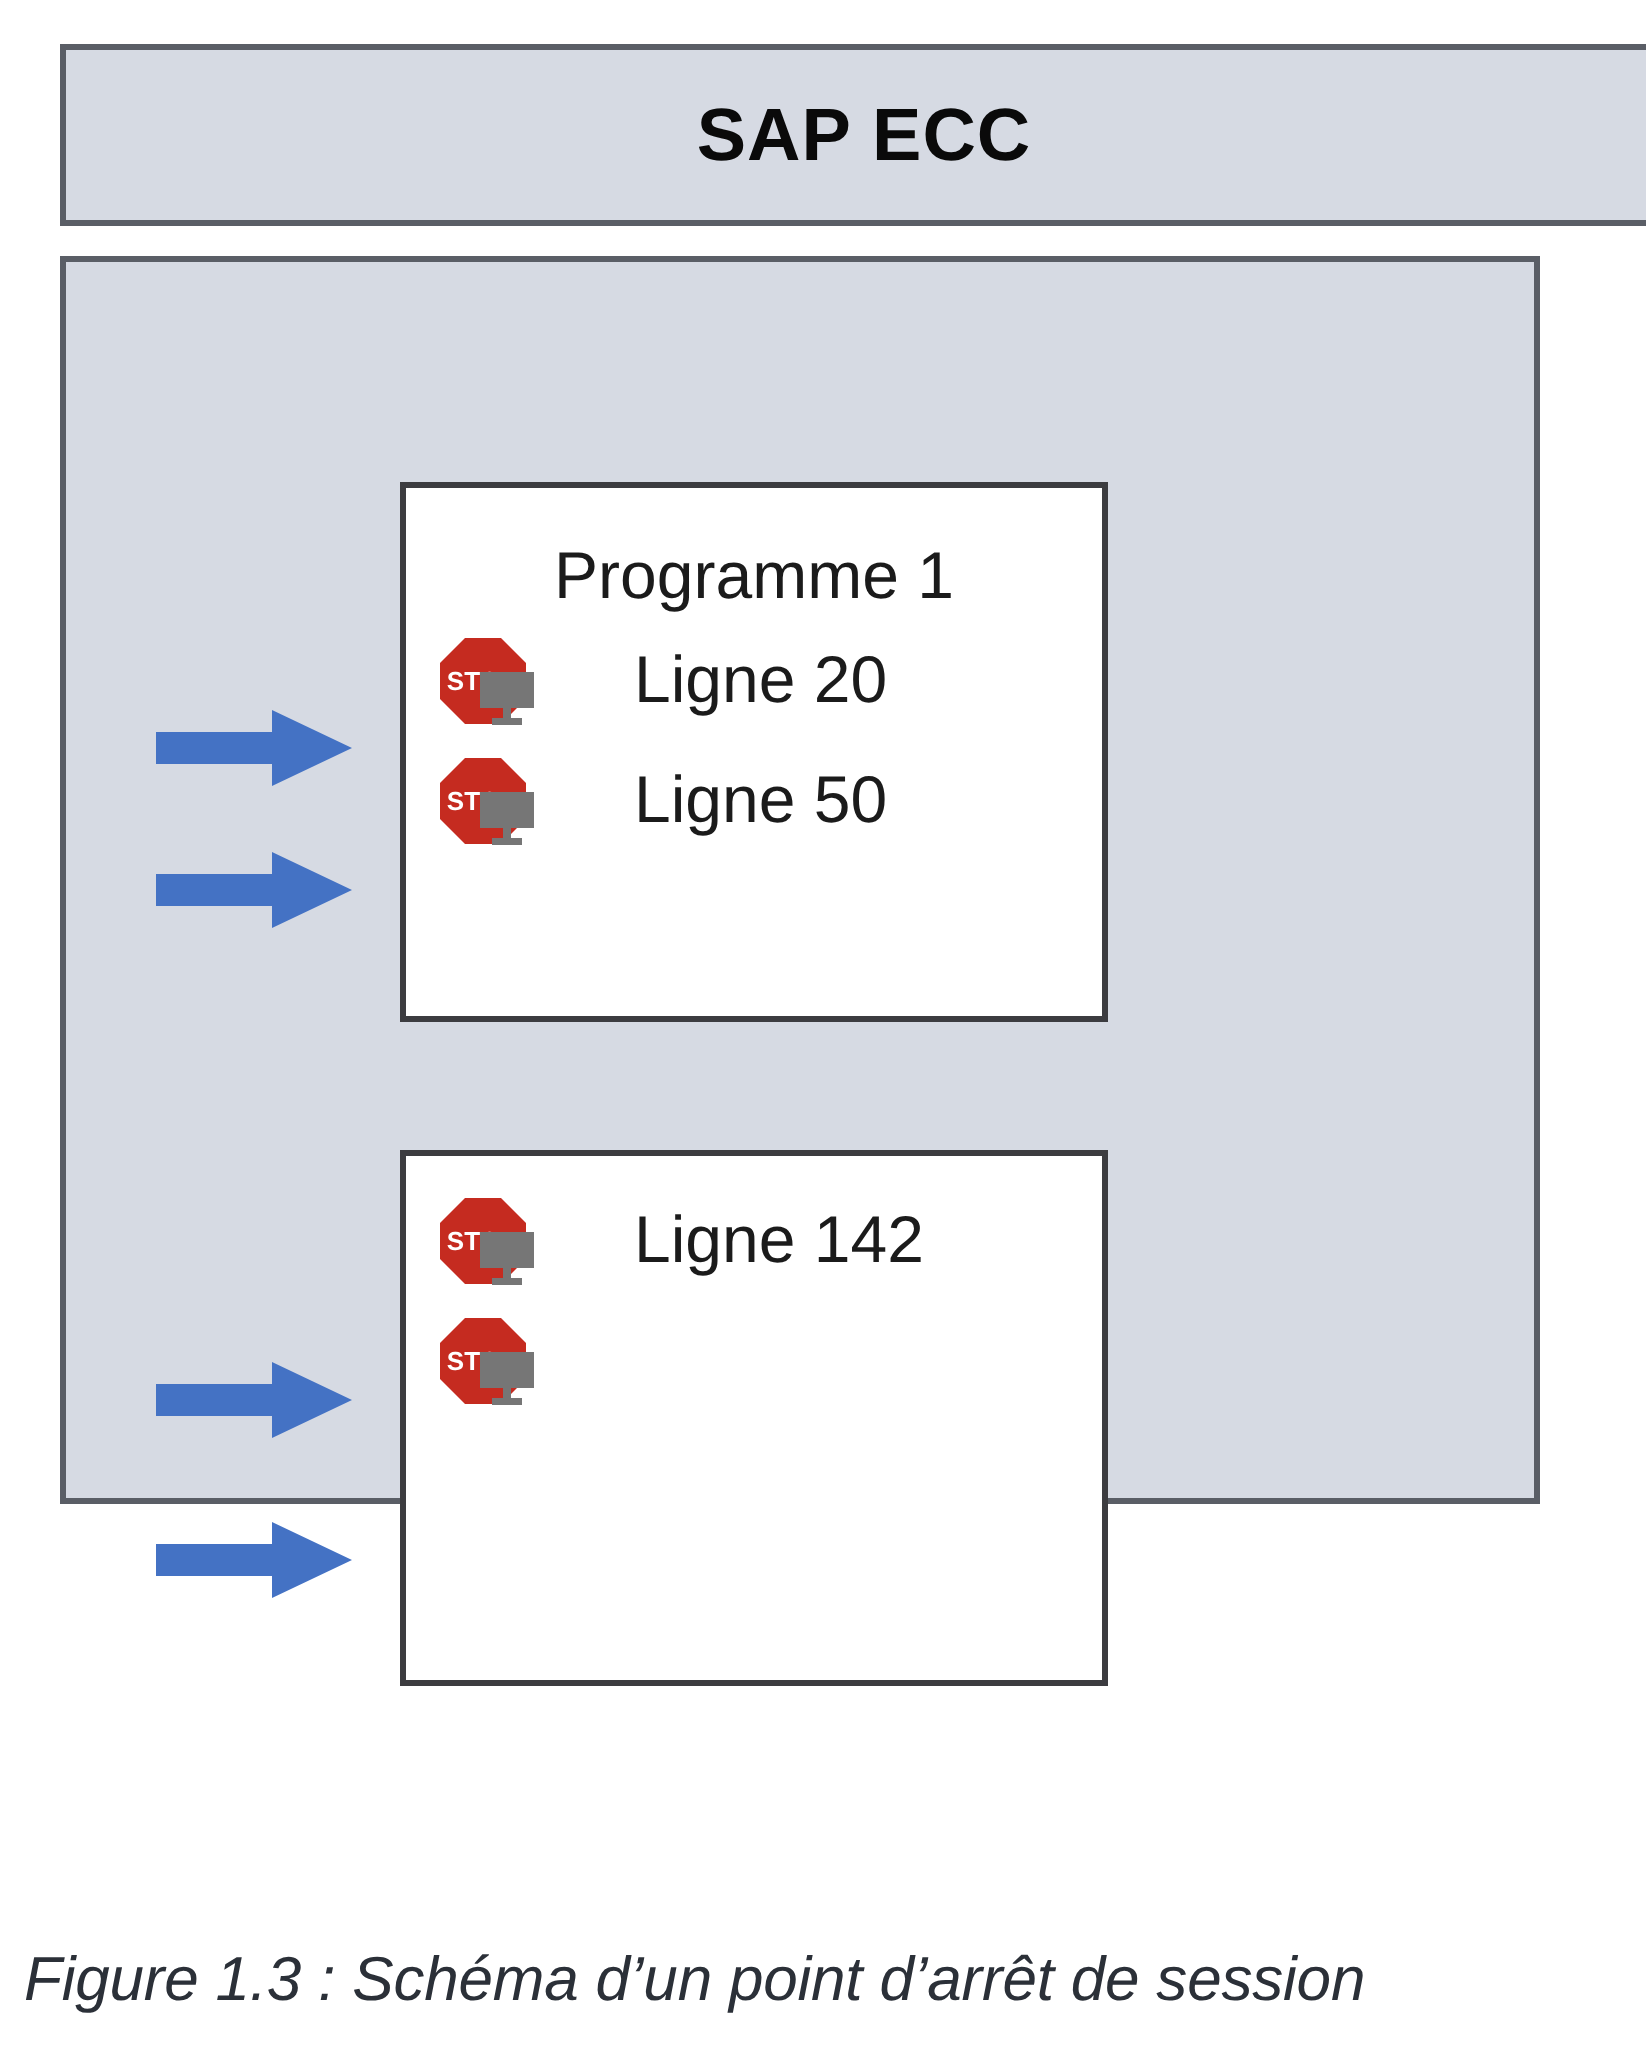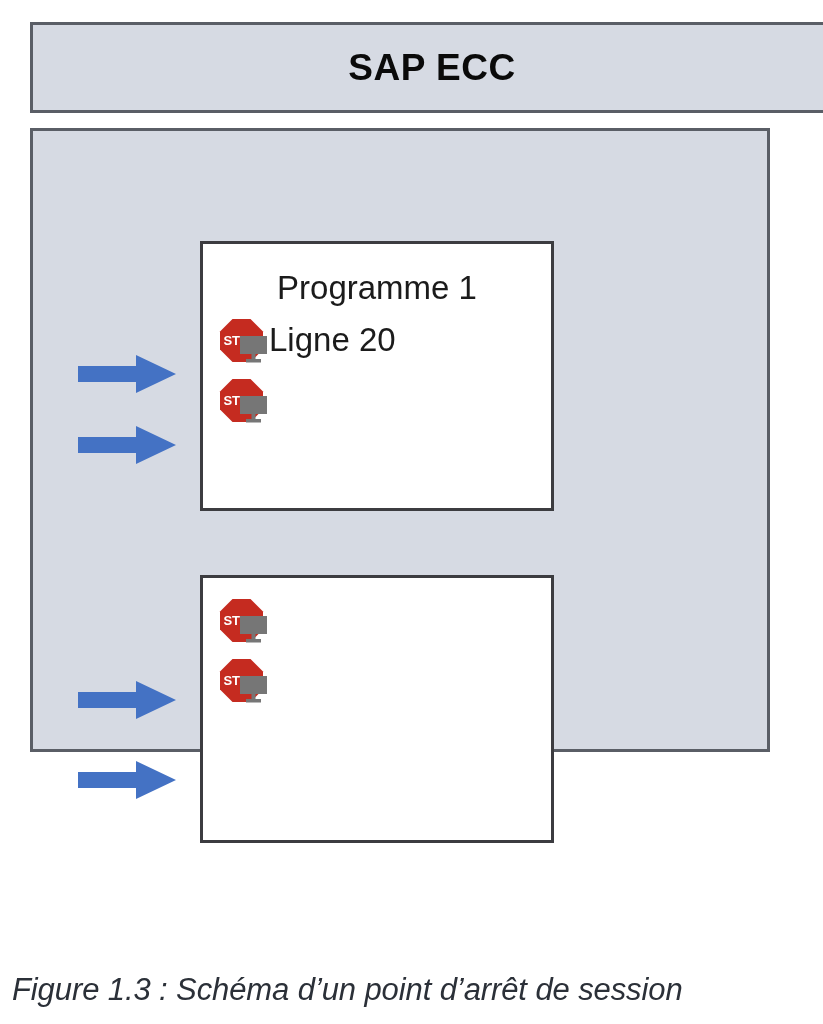--- a/index.html
+++ b/index.html
@@ -81,20 +81,21 @@
 
   .bp-icon {
     width: 50px;
     height: 50px;
     flex: 0 0 50px;
     position: relative;
   }
   .bp-label {
     font-size: 33px;
     color: #1b1b1b;
+    margin-left: 48px;
     white-space: pre;
     font-family: "Liberation Sans", sans-serif;
     line-height: 1.1;
   }
 
   
   .arrow {
     position: absolute;
     width: 98px;
     height: 42px;
@@ -152,33 +153,35 @@
     </div>
 
     <div class="breakpoint-row">
       <svg class="bp-icon" viewBox="0 0 50 50">
         <polygon points="13.5,4 31.5,4 44,16.5 44,34.5 31.5,47 13.5,47 1,34.5 1,16.5" fill="#C52B20"></polygon>
         <text x="22" y="30" font-family="'Liberation Sans',sans-serif" font-size="13" font-weight="bold" fill="#ffffff" text-anchor="middle">STOP</text>
         <rect x="21" y="21" width="27" height="18" fill="#767676"></rect>
         <rect x="32.5" y="39" width="4" height="6" fill="#767676"></rect>
         <rect x="27" y="44" width="15" height="3.5" fill="#767676"></rect>
       </svg>
+      <span class="bp-label">Ligne 50</span>
     </div>
   </div>
 
   <div class="program-box" id="program-box-1">
 
     <div class="breakpoint-row">
       <svg class="bp-icon" viewBox="0 0 50 50">
         <polygon points="13.5,4 31.5,4 44,16.5 44,34.5 31.5,47 13.5,47 1,34.5 1,16.5" fill="#C52B20"></polygon>
         <text x="22" y="30" font-family="'Liberation Sans',sans-serif" font-size="13" font-weight="bold" fill="#ffffff" text-anchor="middle">STOP</text>
         <rect x="21" y="21" width="27" height="18" fill="#767676"></rect>
         <rect x="32.5" y="39" width="4" height="6" fill="#767676"></rect>
         <rect x="27" y="44" width="15" height="3.5" fill="#767676"></rect>
       </svg>
+      <span class="bp-label">Ligne 142</span>
     </div>
 
     <div class="breakpoint-row">
       <svg class="bp-icon" viewBox="0 0 50 50">
         <polygon points="13.5,4 31.5,4 44,16.5 44,34.5 31.5,47 13.5,47 1,34.5 1,16.5" fill="#C52B20"></polygon>
         <text x="22" y="30" font-family="'Liberation Sans',sans-serif" font-size="13" font-weight="bold" fill="#ffffff" text-anchor="middle">STOP</text>
         <rect x="21" y="21" width="27" height="18" fill="#767676"></rect>
         <rect x="32.5" y="39" width="4" height="6" fill="#767676"></rect>
         <rect x="27" y="44" width="15" height="3.5" fill="#767676"></rect>
       </svg>

